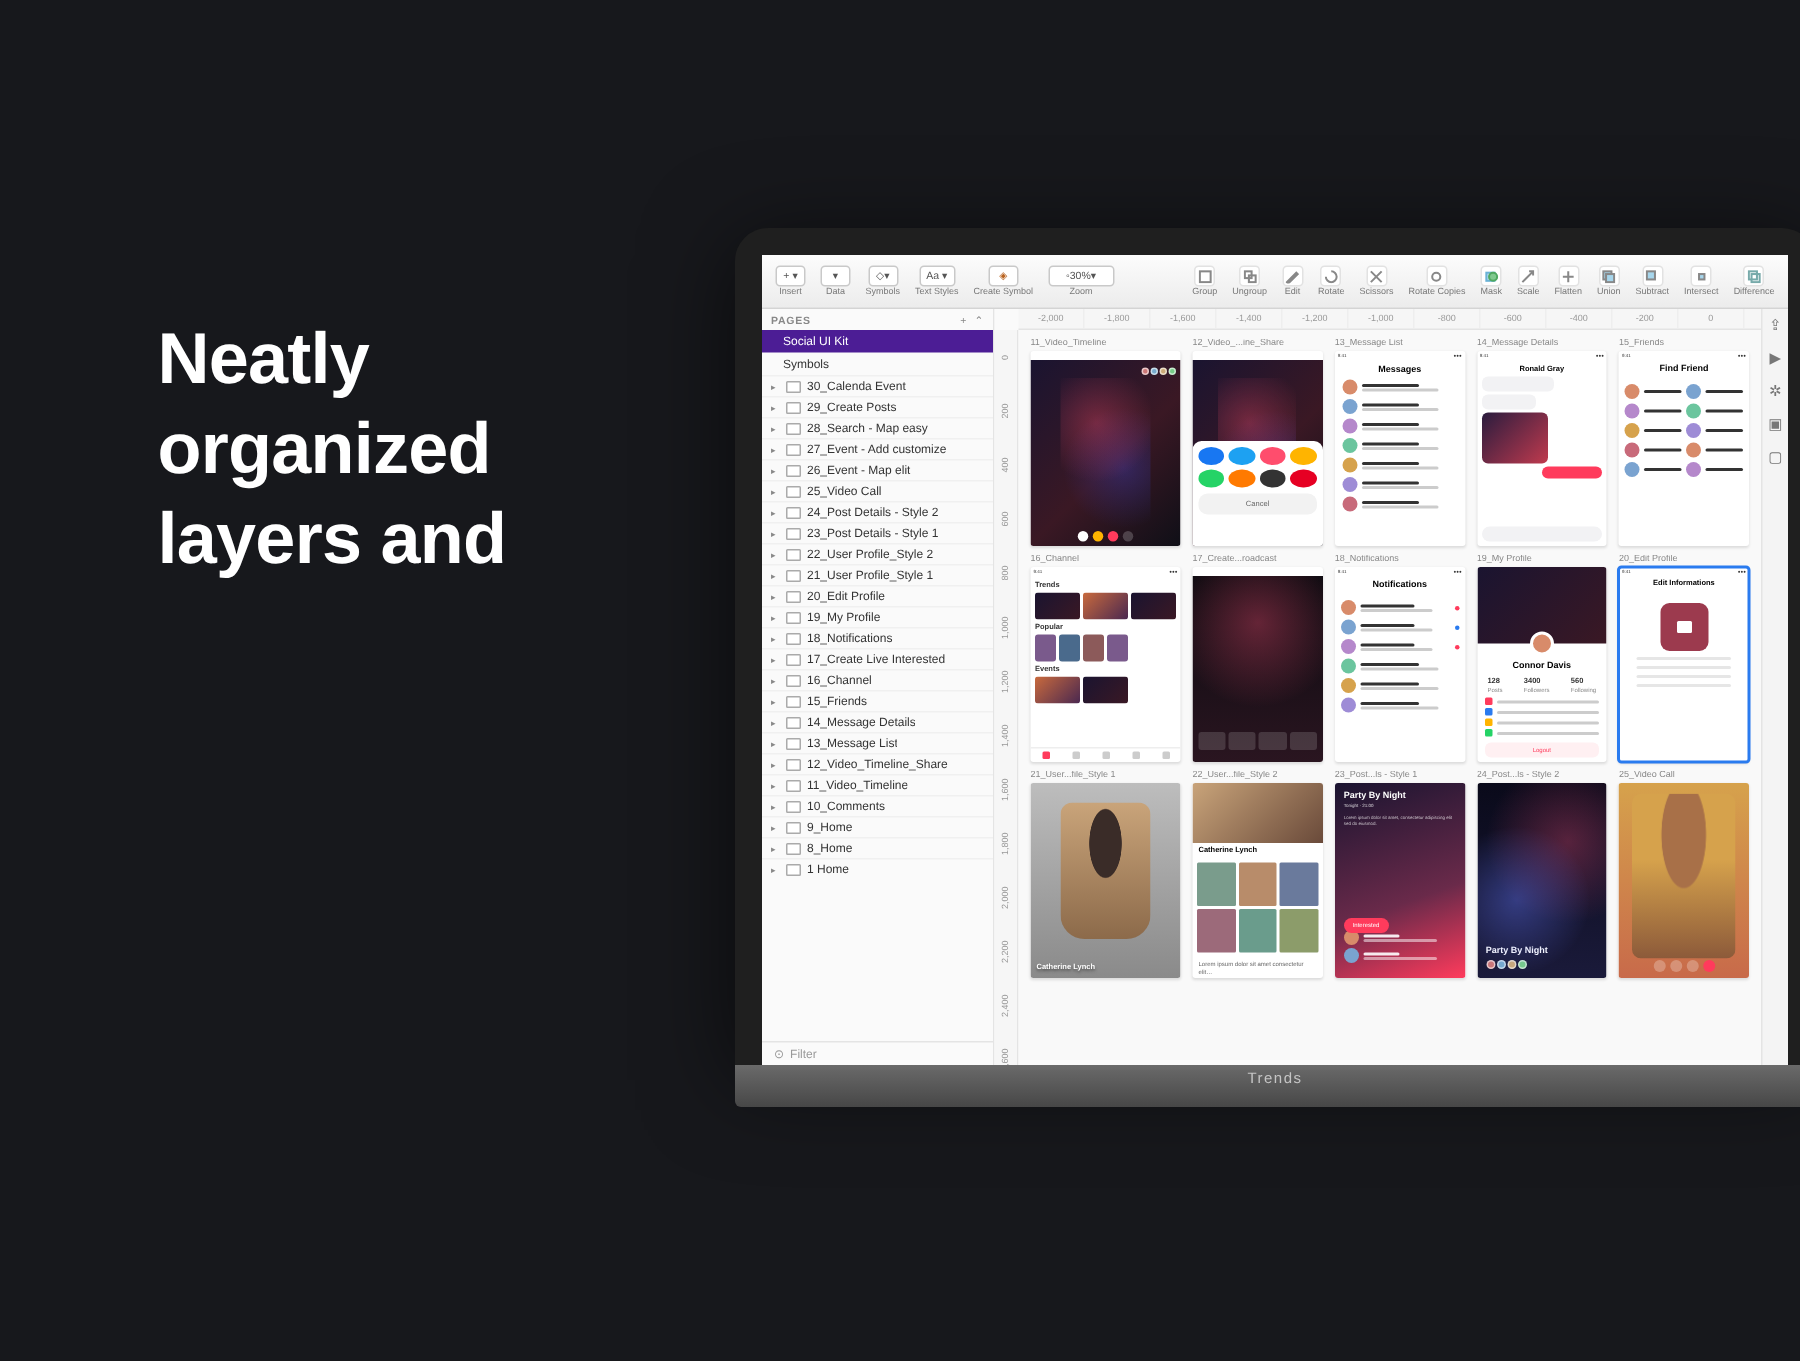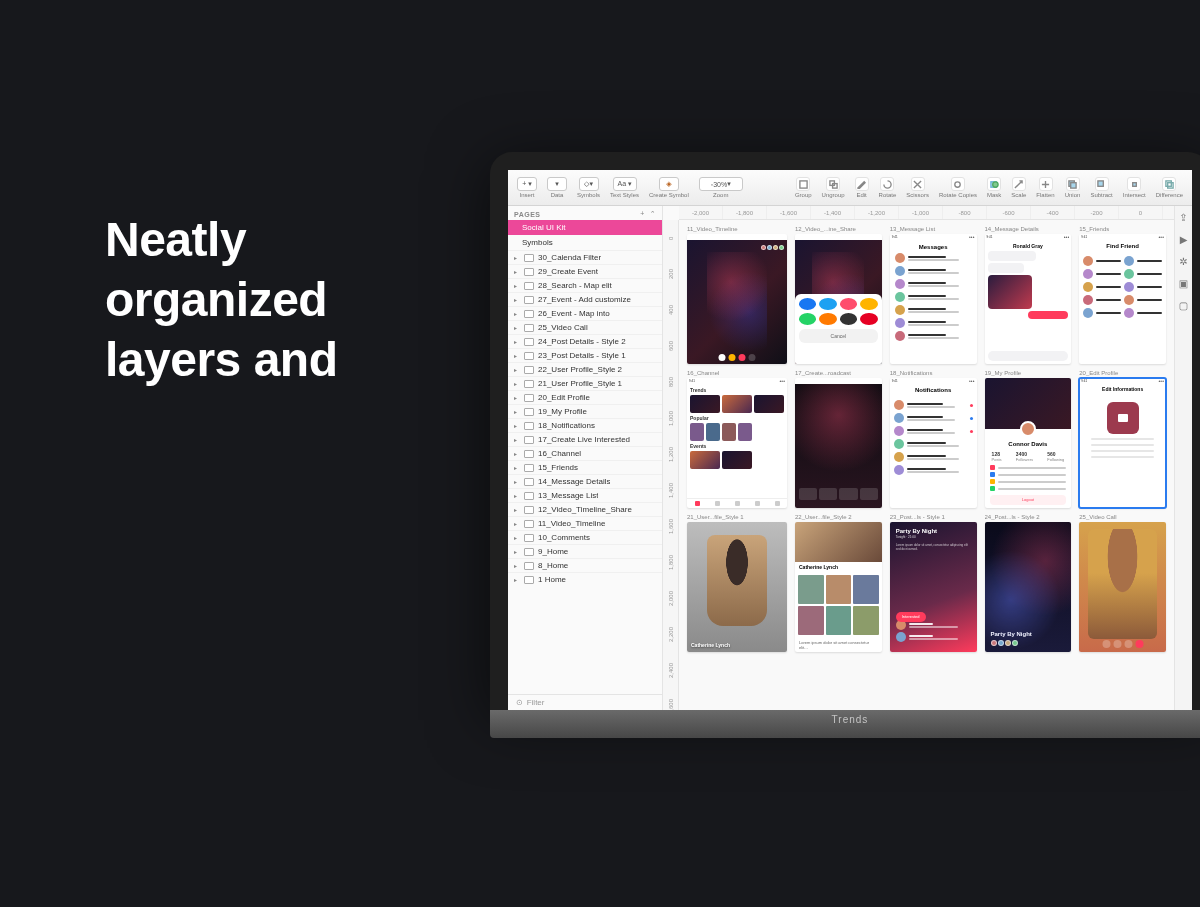--- a/index.html
+++ b/index.html
@@ -25,21 +25,21 @@
 .tb-ico { width: 14px; height: 14px; border-radius: 3px; background: #fff; border: 1px solid #e2e2e2; display: flex; align-items: center; justify-content: center; }
 .tb-ico svg { width: 9px; height: 9px; stroke: #888; fill: none; stroke-width: 1.5; }
 .tb-ico.mask svg circle { fill: #7fc98f; stroke: #4fa962; }
 .tb-ico.mask svg rect { fill: #b6dcee; stroke: #6ab2d6; }
 
 .main { display: flex; height: calc(100% - 36px); }
 .sidebar { width: 155px; background: #fafafa; border-right: 1px solid #e4e4e4; display: flex; flex-direction: column; font-size: 8px; color: #333; }
 .pages-hdr { padding: 4px 6px 2px; display: flex; justify-content: space-between; align-items: center; font-size: 7px; color: #888; letter-spacing: 0.5px; }
 .pages-hdr span.t { font-weight: 600; }
 .page-item { padding: 3px 8px 3px 14px; }
-.page-item.active { background: #ec4899; color: #fff; }
+.page-item.active { background: #4c1d95; color: #fff; }
 .layers { flex: 1; overflow: hidden; }
 .layer { display: flex; align-items: center; gap: 4px; padding: 2px 4px 2px 6px; border-top: 1px solid #f0f0f0; }
 .layer .chev { width: 6px; font-size: 6px; color: #888; }
 .layer .artboard-ico { width: 10px; height: 8px; border: 1px solid #aaa; border-radius: 1px; background: #fff; flex-shrink: 0; }
 .layer .nm { white-space: nowrap; overflow: hidden; text-overflow: ellipsis; }
 .filter { border-top: 1px solid #e4e4e4; padding: 3px 8px; display: flex; align-items: center; gap: 4px; color: #999; font-size: 8px; }
 
 .canvas-wrap { flex: 1; position: relative; background: #fafafa; }
 .ruler-h { position: absolute; top: 0; left: 16px; right: 0; height: 14px; background: #f6f6f6; border-bottom: 1px solid #e4e4e4; display: flex; font-size: 6px; color: #999; overflow: hidden; }
 .ruler-h div { width: 44px; text-align: center; border-right: 1px solid #eee; flex-shrink: 0; line-height: 14px; }
@@ -321,41 +321,41 @@
           <div class="pages-hdr">
               <span class="t">PAGES</span>
               <span>+&nbsp;&nbsp;⌃</span>
             </div>
           <div class="page-item active">Social UI Kit</div>
           <div class="page-item">Symbols</div>
           <div class="layers" id="layers">
               <div class="layer">
                 <span class="chev">▸</span>
                 <span class="artboard-ico"></span>
-                <span class="nm">30_Calenda Filter</span>
-              </div>
-              <div class="layer">
-                <span class="chev">▸</span>
-                <span class="artboard-ico"></span>
-                <span class="nm">29_Create Event</span>
-              </div>
-              <div class="layer">
-                <span class="chev">▸</span>
-                <span class="artboard-ico"></span>
-                <span class="nm">28_Search - Map elit</span>
+                <span class="nm">30_Calenda Event</span>
+              </div>
+              <div class="layer">
+                <span class="chev">▸</span>
+                <span class="artboard-ico"></span>
+                <span class="nm">29_Create Posts</span>
+              </div>
+              <div class="layer">
+                <span class="chev">▸</span>
+                <span class="artboard-ico"></span>
+                <span class="nm">28_Search - Map easy</span>
               </div>
               <div class="layer">
                 <span class="chev">▸</span>
                 <span class="artboard-ico"></span>
                 <span class="nm">27_Event - Add customize</span>
               </div>
               <div class="layer">
                 <span class="chev">▸</span>
                 <span class="artboard-ico"></span>
-                <span class="nm">26_Event - Map into</span>
+                <span class="nm">26_Event - Map elit</span>
               </div>
               <div class="layer">
                 <span class="chev">▸</span>
                 <span class="artboard-ico"></span>
                 <span class="nm">25_Video Call</span>
               </div>
               <div class="layer">
                 <span class="chev">▸</span>
                 <span class="artboard-ico"></span>
                 <span class="nm">24_Post Details - Style 2</span>

